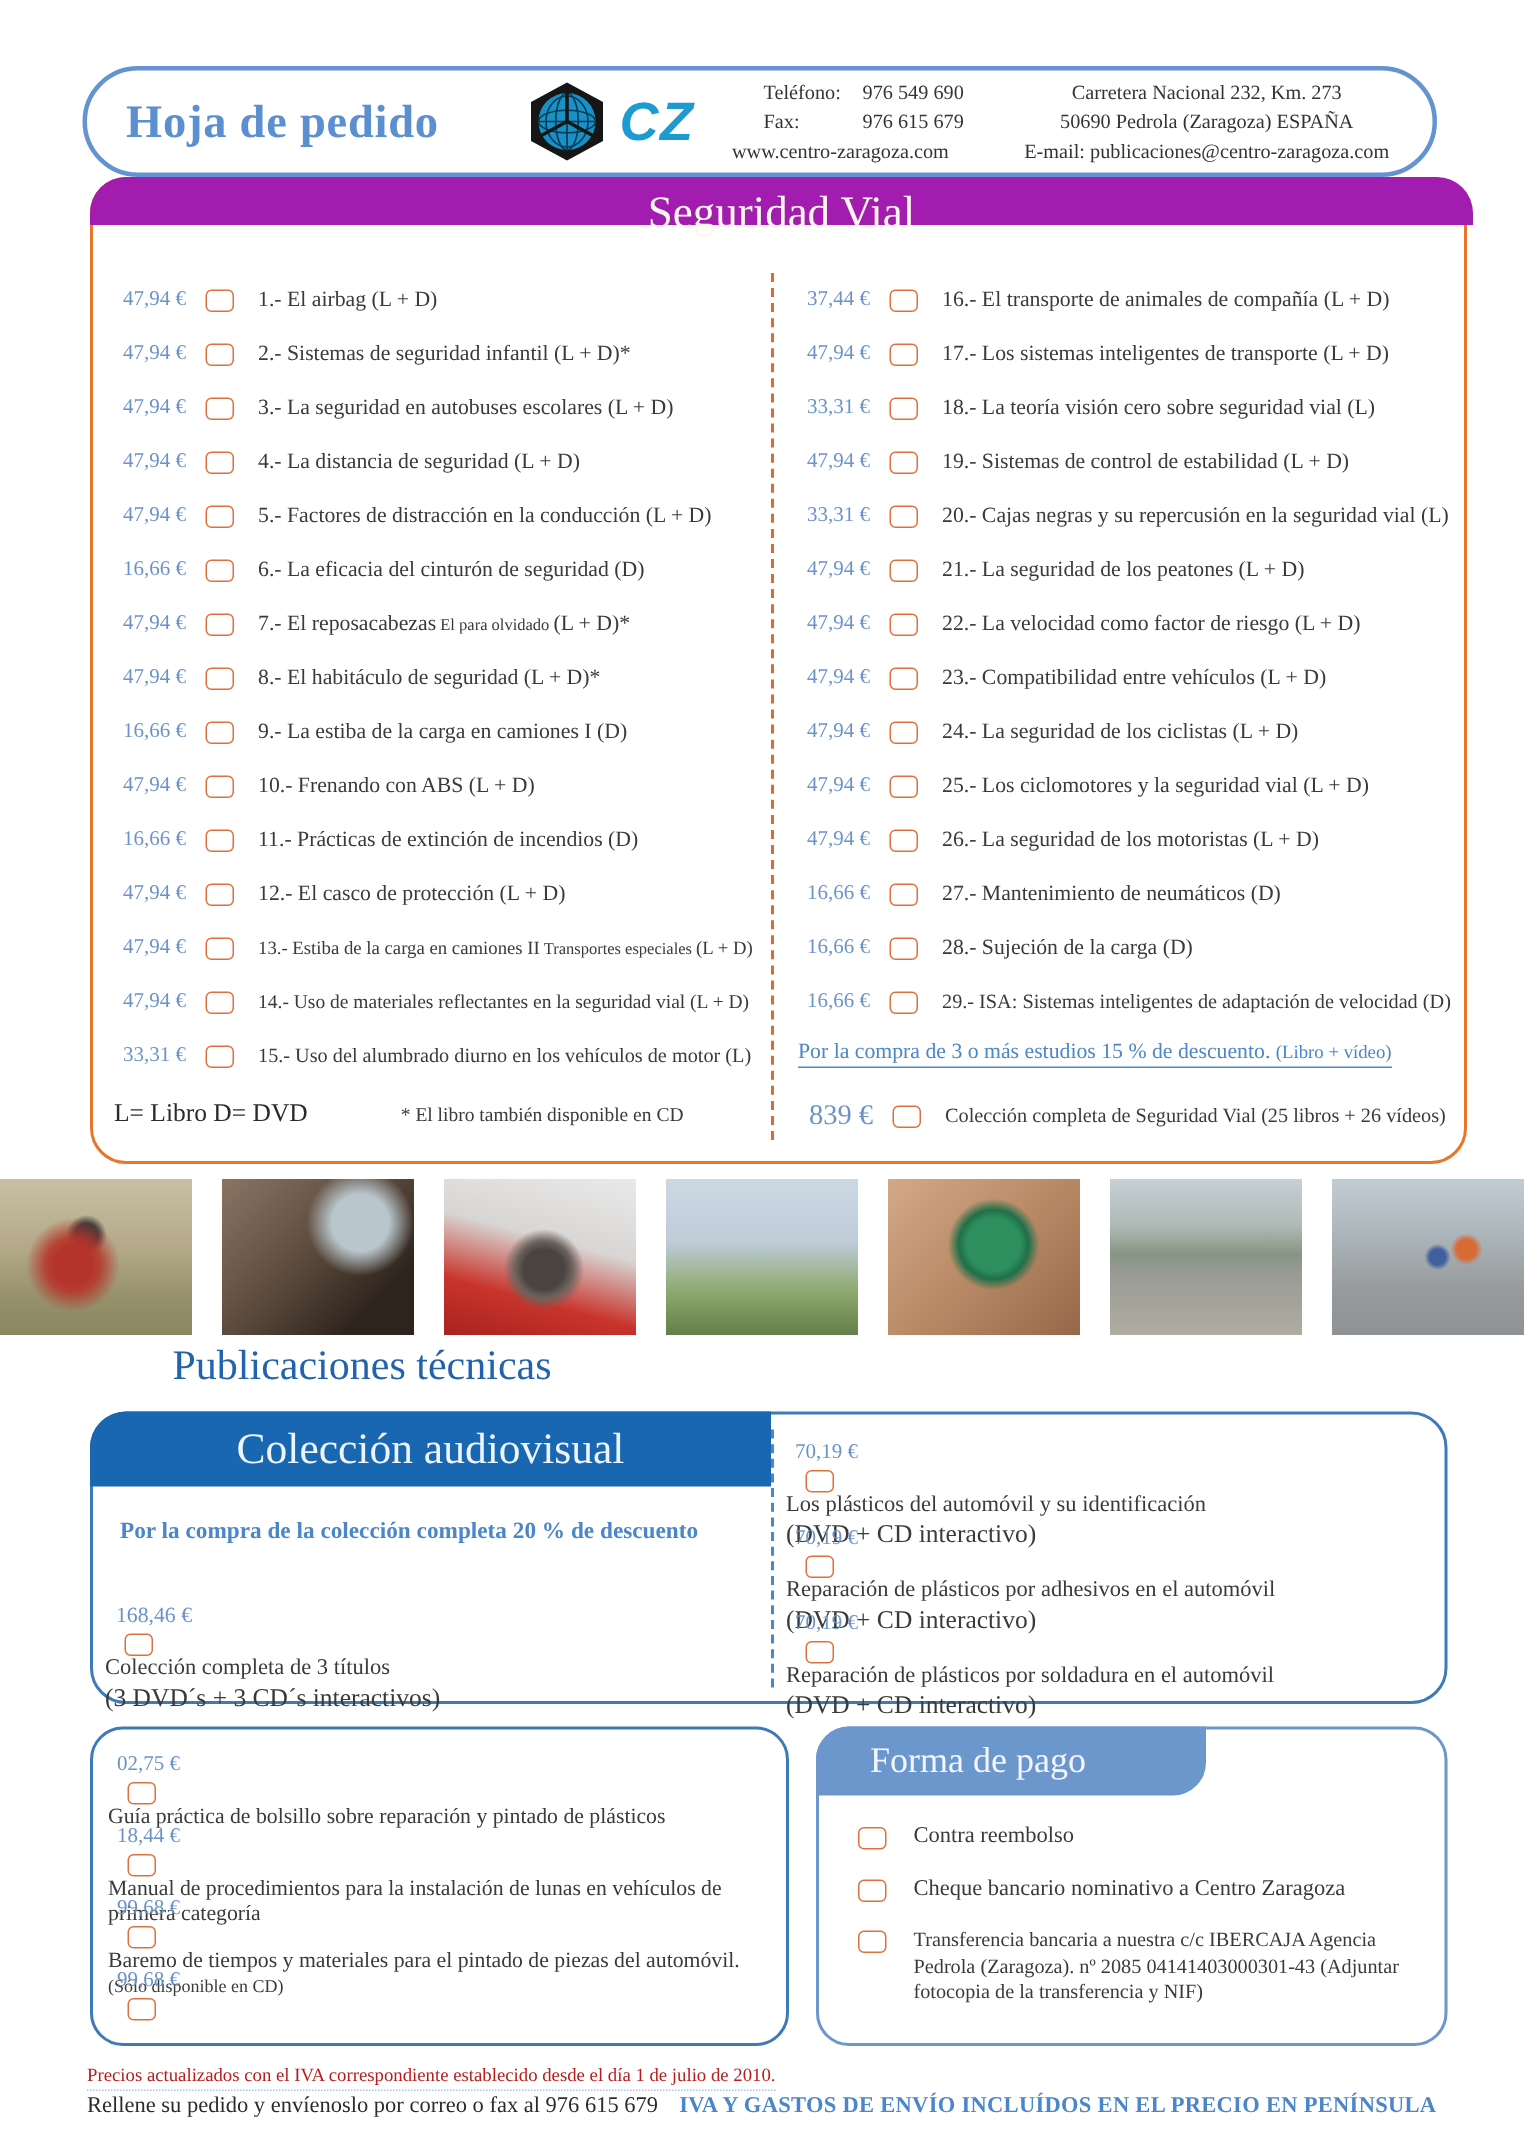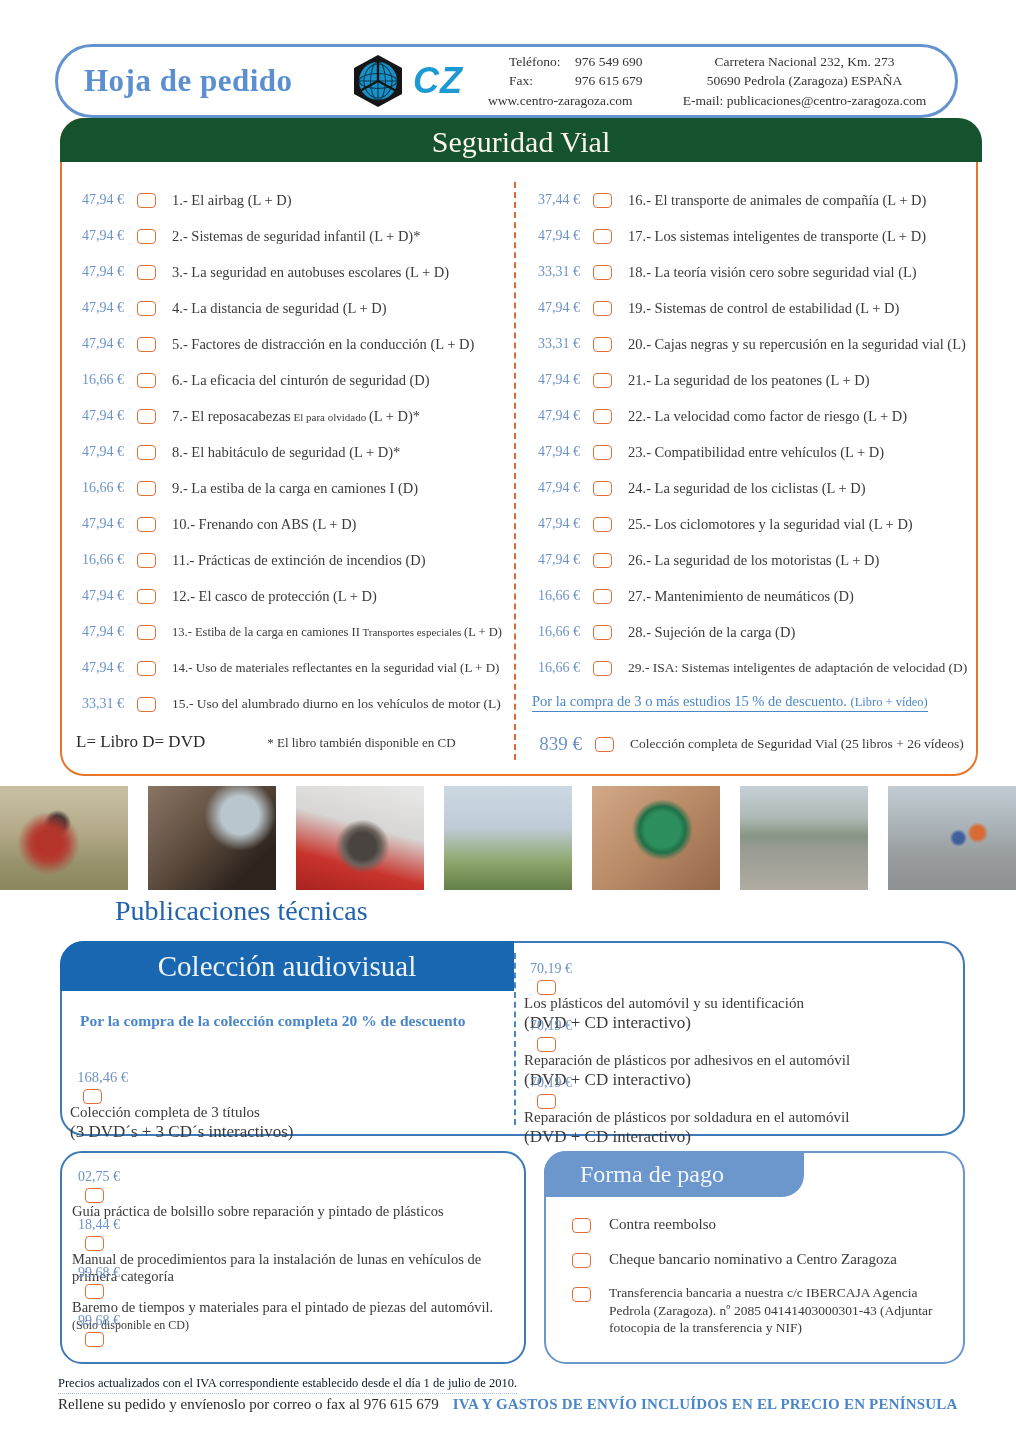--- a/index.html
+++ b/index.html
@@ -15,21 +15,21 @@
   .cz-text{font-family:"Liberation Sans",sans-serif;font-weight:bold;font-style:italic;
            font-size:36px;color:#1e9ad3;letter-spacing:1px;}
   .contact1{font-size:13.5px;color:#333;line-height:1.45;width:190px;}
   .contact1 .crow{display:flex;}
   .contact1 .clab{width:66px;margin-left:21px;}
   .contact2{font-size:13.5px;color:#333;line-height:1.45;text-align:center;flex:1;}
 
   
   .sv-box{position:absolute;left:60px;top:118px;width:918px;height:658px;box-sizing:border-box;
           border:2px solid #e8752a;border-radius:24px;}
-  .sv-header{position:absolute;left:-2px;top:-2px;width:922px;height:44px;background:#14532d;
+  .sv-header{position:absolute;left:-2px;top:-2px;width:922px;height:32px;background:#a21caf;
              border-radius:24px 24px 0 0;color:#fdf6ee;font-size:30px;text-align:center;line-height:48px;}
   .sv-divider{position:absolute;left:452px;top:62px;height:578px;border-left:2px dashed #dd6a33;}
   .sv-col{position:absolute;top:62px;}
   .sv-left{left:14px;width:428px;}
   .sv-right{left:470px;width:438px;}
   .sv-row{height:36px;display:flex;align-items:center;}
   .price{width:48px;text-align:right;color:#6c93c9;font-size:14px;flex:none;}
   .cb{width:17px;height:13px;border:1.6px solid #e0703a;border-radius:4px;background:#fff;
       flex:none;margin:0 16px 0 13px;display:inline-block;}
   .lbl{flex:1;font-size:14.5px;color:#3a3a3a;white-space:nowrap;overflow:hidden;}
@@ -103,21 +103,21 @@
   .pay-header{position:absolute;left:-2px;top:-2px;width:260px;height:46px;background:#6b97cd;
               border-radius:22px 0 22px 0;color:#f2f6fb;font-size:24px;line-height:46px;padding-left:36px;
               box-sizing:border-box;}
   .pay-opts{position:absolute;left:26px;top:62px;width:374px;}
   .pay-row{display:flex;align-items:flex-start;margin-bottom:15px;}
   .pay-row .cb{margin:3px 18px 0 0;}
   .pay-lbl{font-size:15px;line-height:1.3;color:#3a3a3a;}
   .pay-row:last-child .pay-lbl{font-size:13.5px;line-height:1.3;}
 
   
-  .foot-note{position:absolute;left:58px;top:1376px;font-size:12.5px;color:#0f172a;
+  .foot-note{position:absolute;left:58px;top:1376px;font-size:12.5px;color:#b91c1c;
              border-bottom:1px dotted #a9c2e2;padding-bottom:2px;}
   .foot-line{position:absolute;left:58px;top:1396px;width:930px;display:flex;align-items:baseline;}
   .foot-instr{font-size:15px;color:#2b2b2b;}
   .foot-iva{font-size:15px;font-weight:bold;color:#4a86c8;margin-left:14px;letter-spacing:.2px;}
 </style>
 </head>
 <body>
 
 <div class="page">
 

